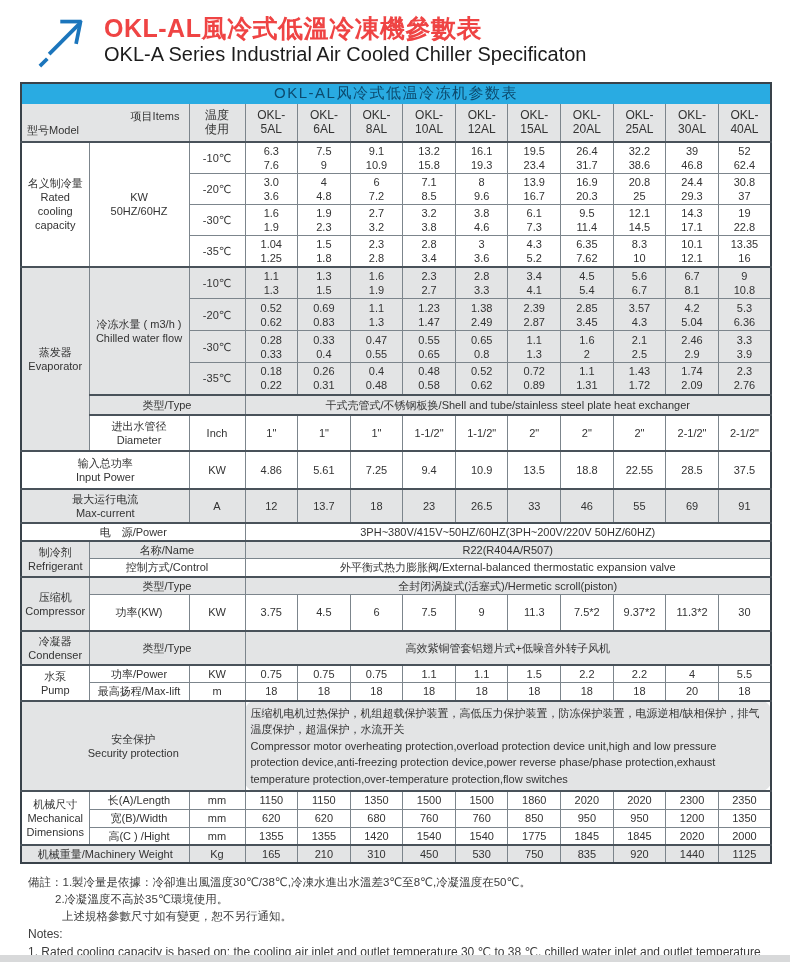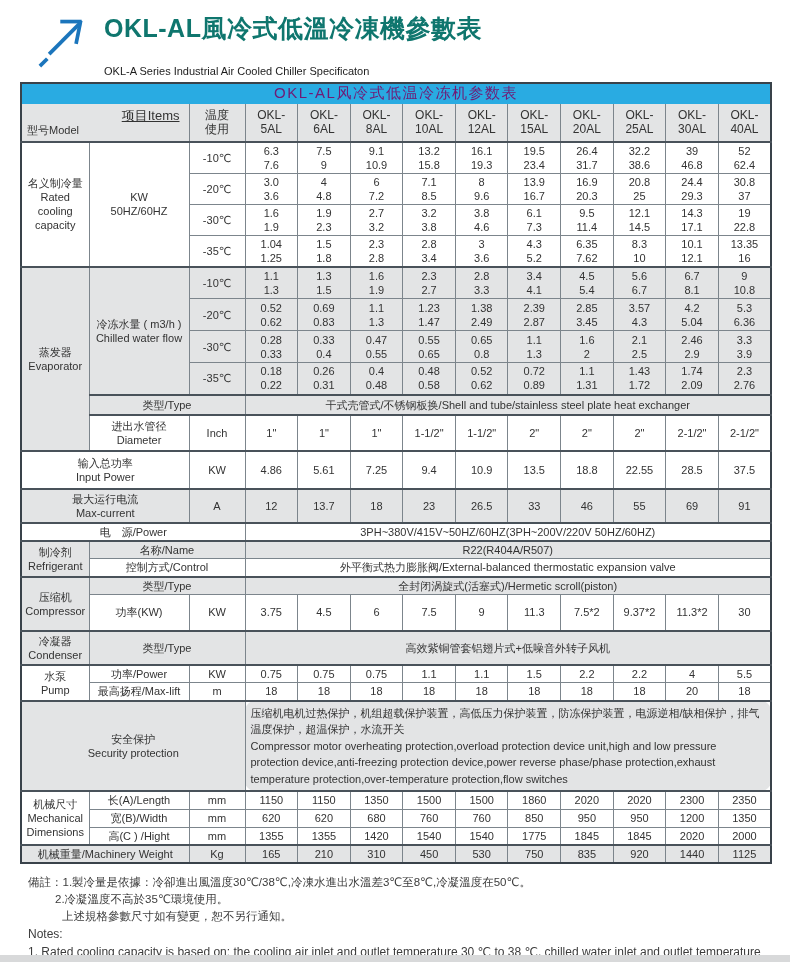--- a/index.html
+++ b/index.html
@@ -3,26 +3,26 @@
 <meta charset="utf-8">
 <style>
   *{margin:0;padding:0;box-sizing:border-box;}
   html,body{width:790px;height:962px;background:#ffffff;overflow:hidden;}
   body{font-family:"Liberation Sans","DejaVu Sans",sans-serif;color:#3a3a3a;position:relative;}
 
   
   .doc-header{display:flex;align-items:flex-start;padding:13px 0 0 34px;height:78px;}
   .logo{width:60px;height:52px;margin-top:3px;flex:0 0 auto;}
   .titles{margin-left:10px;}
-  .titles h1{font-size:25px;font-weight:600;color:#0f766e;letter-spacing:.5px;line-height:30px;}
-  .titles h2{font-size:11px;font-weight:500;color:#1c1c1c;line-height:21px;margin-top:18px;}
+  .titles h1{font-size:25px;font-weight:600;color:#ef4444;letter-spacing:.5px;line-height:30px;}
+  .titles h2{font-size:20px;font-weight:500;color:#1c1c1c;line-height:21px;margin-top:1px;}
 
   
   table.spec{border-collapse:collapse;table-layout:fixed;width:750px;margin:4px 0 0 20px;border:2px solid #39424a;}
-  th.banner{background:#29ABE2;color:#701a75;font-size:15px;font-weight:500;height:20px;text-align:center;letter-spacing:1.5px;border:1px solid #29ABE2;}
+  th.banner{background:#29ABE2;color:#0c4a6e;font-size:15px;font-weight:500;height:20px;text-align:center;letter-spacing:1.5px;border:1px solid #29ABE2;}
   td{border:1px solid #7c858c;font-size:11px;text-align:center;vertical-align:middle;line-height:14px;padding:1px 2px;overflow:hidden;color:#333;}
   tr.gray td{background:#E3E4E5;}
   tr.white td{background:#ffffff;}
   tr.bt td{border-top:2px solid #49525a;}
   td div{line-height:14px;}
 
   .rh td{height:38px;font-size:12px;}
   .rc td{height:31px;}
   .re td{height:32px;}
   .rt td{height:20px;}
@@ -34,21 +34,21 @@
   .rct td{height:18px;}
   .rcp td{height:36px;}
   .rcd td{height:34px;}
   .rpu td{height:18px;}
   .rme td{height:18px;}
   .rwt td{height:16px;}
 
   
   td.diag{position:relative;padding:0;background-image:linear-gradient(to bottom right,transparent 49.2%,#7c858c 49.2%,#7c858c 50.8%,transparent 50.8%);}
   td.diag .dm{position:absolute;left:5px;bottom:4px;font-size:11px;}
-  td.diag .di{position:absolute;right:9px;top:5px;font-size:13px;text-decoration:underline;}
+  td.diag .di{position:absolute;right:9px;top:5px;font-size:11px;}
 
   
   td.sec-text{text-align:left;padding:3px 5px;height:89px;border-radius:10px;}
   td.sec-text div{line-height:16.5px;font-size:11px;}
 
   
   .notes{margin:10px 0 0 28px;width:740px;}
   .notes p{font-size:11.5px;line-height:17px;color:#3c3c3c;}
   .notes .ind1{padding-left:27px;}
   .notes .ind2{padding-left:34px;}

